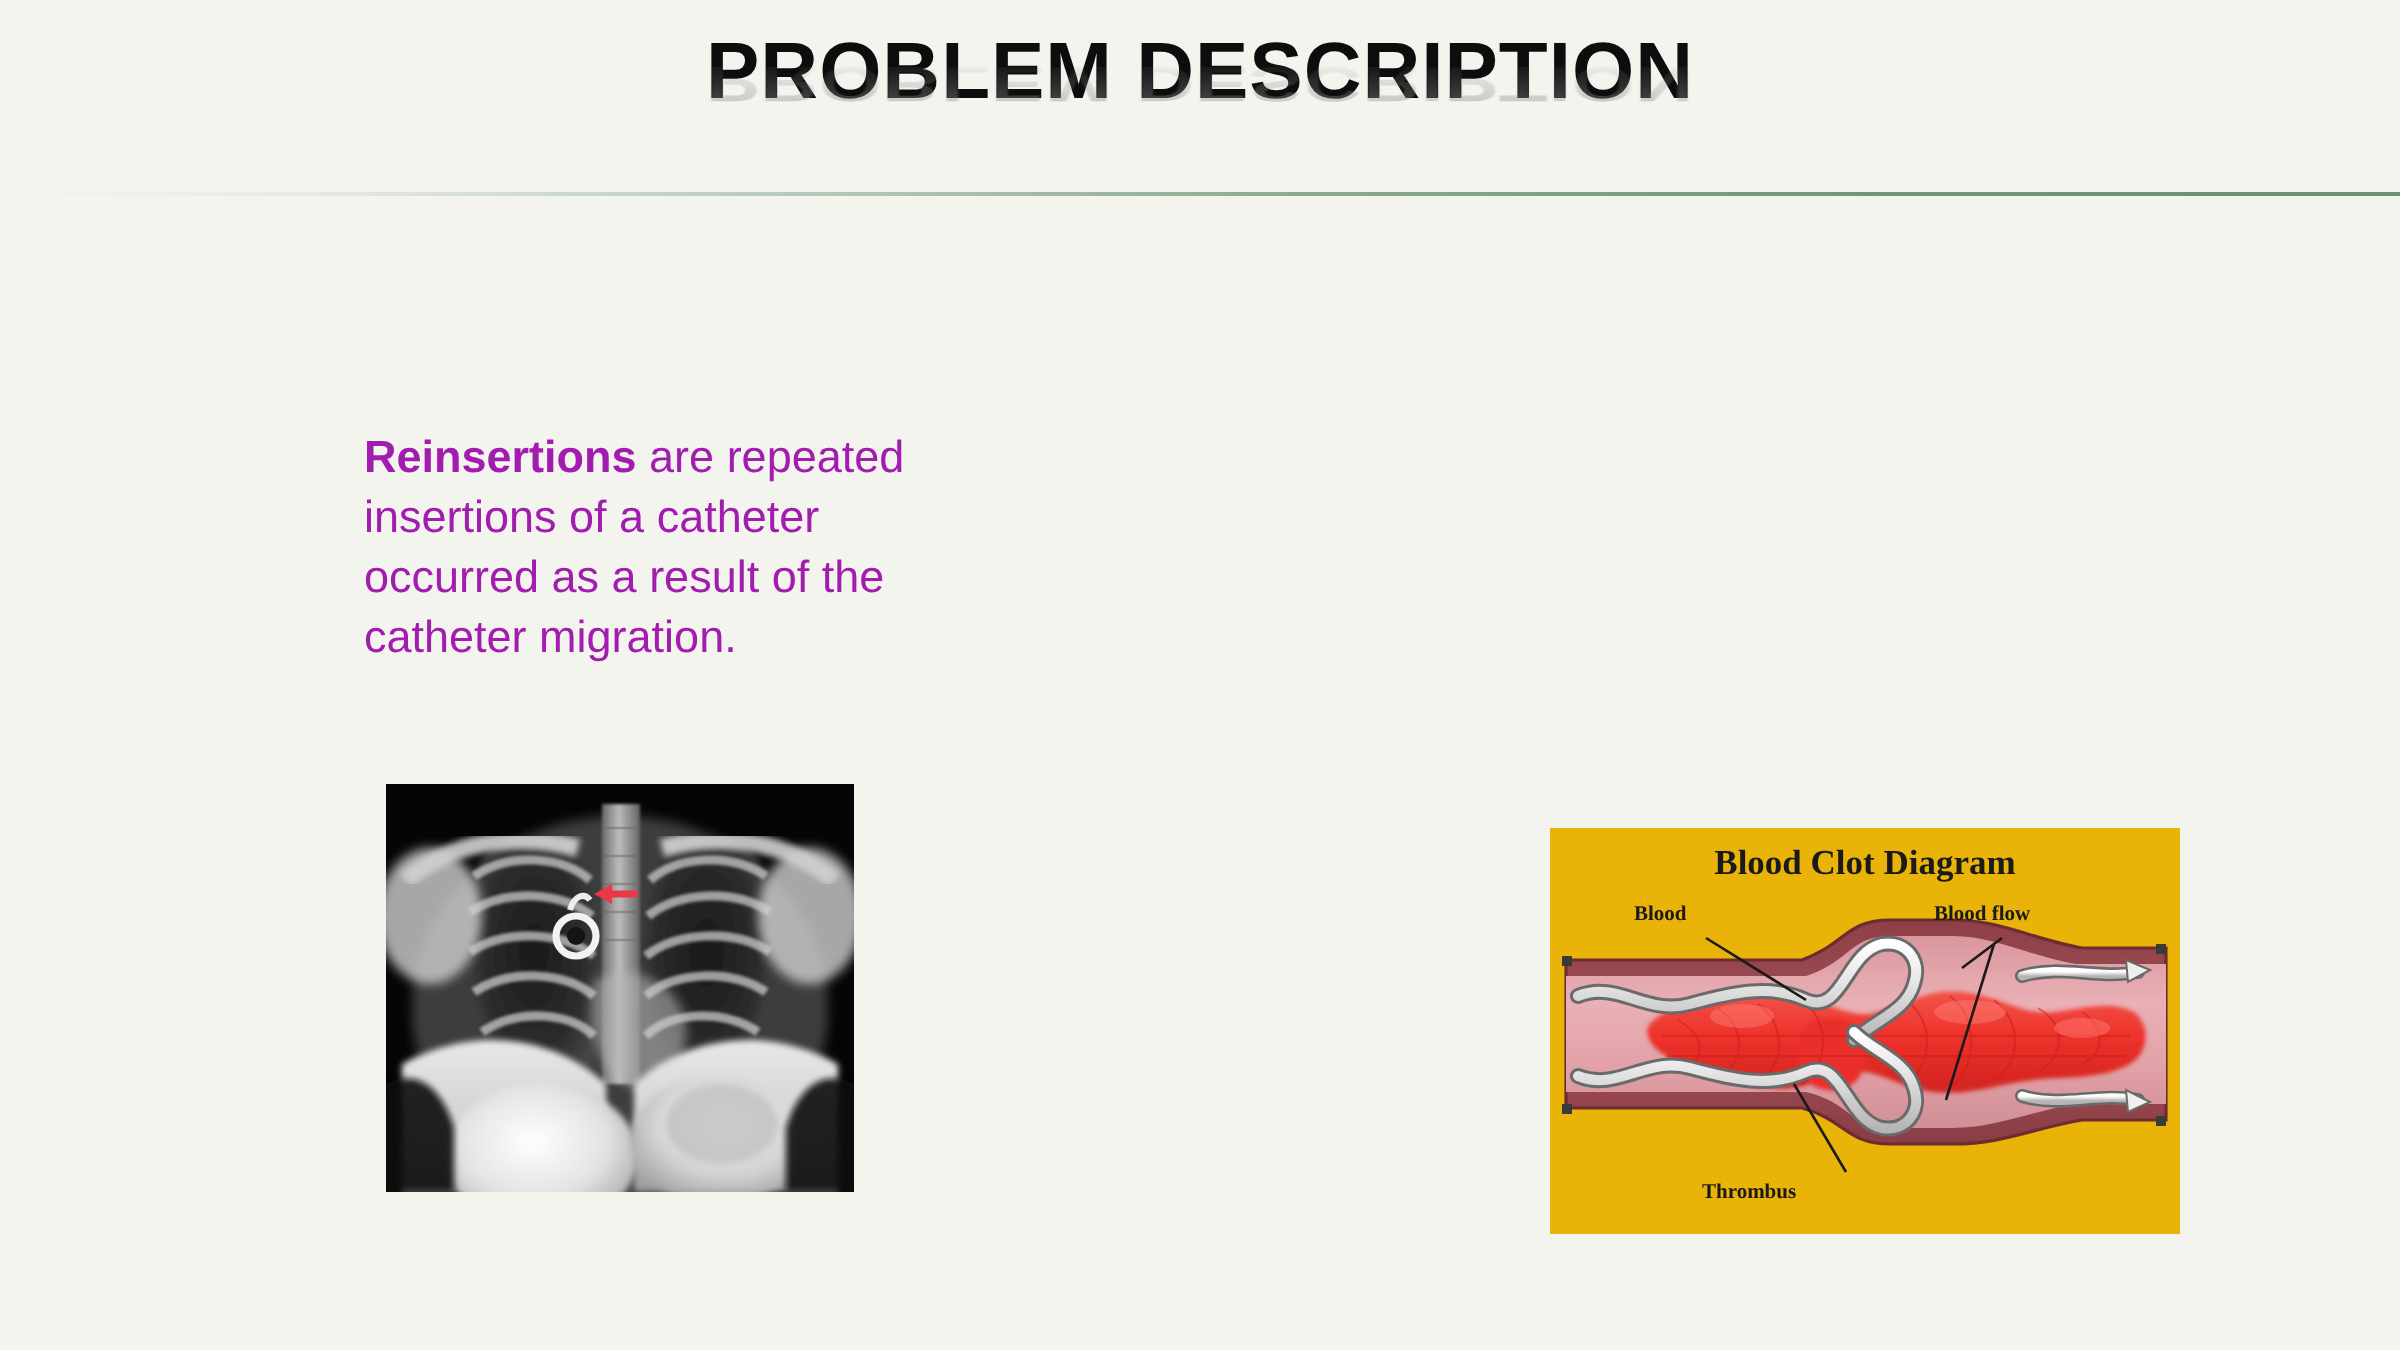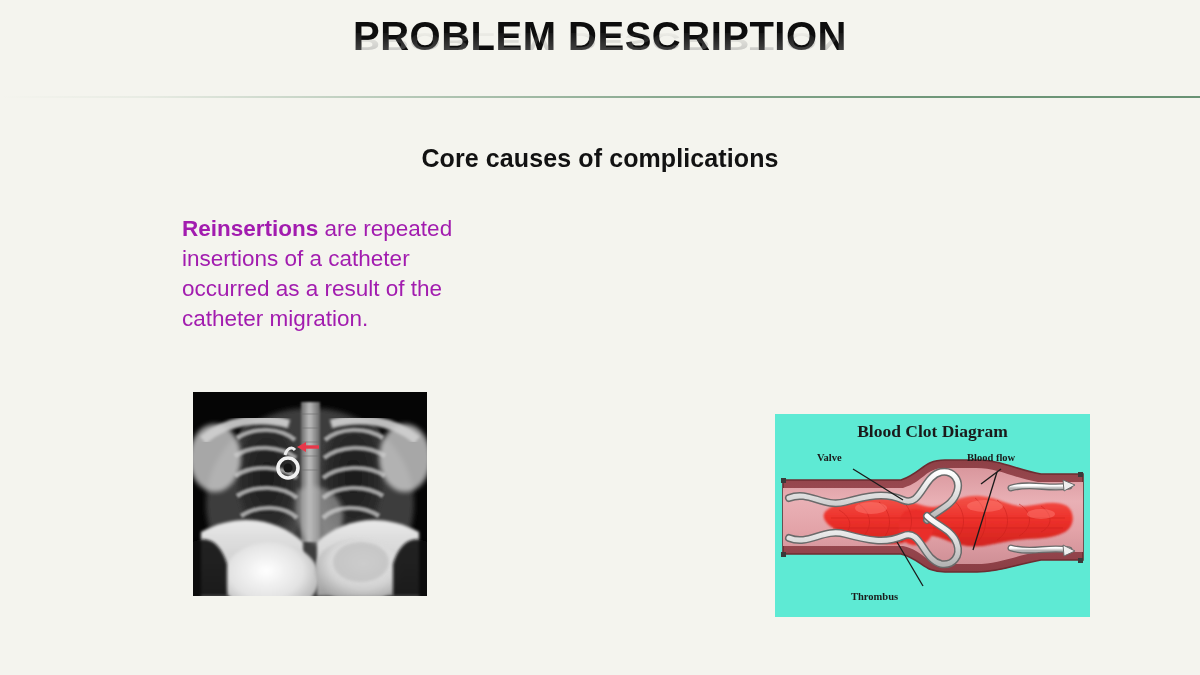--- a/index.html
+++ b/index.html
@@ -110,21 +110,21 @@
   }
   .xray svg { display: block; }
 
   
   .clot-panel {
     position: absolute;
     left: 775px;
     top: 414px;
     width: 315px;
     height: 203px;
-    background: #5eead4;
+    background: #eab308;
     overflow: hidden;
   }
   .clot-title {
     position: absolute;
     left: 0;
     top: 7px;
     width: 315px;
     text-align: center;
     font-family: "Liberation Serif", serif;
     font-size: 17.5px;
@@ -149,21 +149,20 @@
 
 <div class="slide">
 
   <div class="title-block">
     <div class="title-main">PROBLEM DESCRIPTION</div>
     <div class="title-reflection">PROBLEM DESCRIPTION</div>
   </div>
 
   <div class="divider"></div>
 
-  <div class="subtitle">Core causes of complications</div>
 
   <div class="col-text" id="left-text">
     <span class="lead">Reinsertions</span><span> are repeated insertions of a catheter occurred as a result of the catheter migration.</span>
   </div>
 
 
   <div class="xray">
     <svg width="234" height="204" viewBox="0 0 234 204" xmlns="http://www.w3.org/2000/svg">
       <defs>
         <radialGradient id="lungL" cx="50%" cy="45%" r="62%">
@@ -364,18 +363,18 @@
         <rect x="303" y="58" width="5" height="5"></rect>
         <rect x="303" y="144" width="5" height="5"></rect>
       </g>
 
       <line x1="78" y1="55" x2="128" y2="86" stroke="#1a1a1a" stroke-width="1.3"></line>
       <line x1="226" y1="55" x2="206" y2="70" stroke="#1a1a1a" stroke-width="1.3"></line>
       <line x1="222" y1="58" x2="198" y2="136" stroke="#1a1a1a" stroke-width="1.3"></line>
       <line x1="148" y1="172" x2="122" y2="128" stroke="#1a1a1a" stroke-width="1.3"></line>
     </svg>
 
-    <div class="clot-label" id="label-valve">Valve</div>
+    <div class="clot-label" id="label-valve">Blood</div>
     <div class="clot-label" id="label-blood-flow">Blood flow</div>
     <div class="clot-label" id="label-thrombus">Thrombus</div>
   </div>
 
 </div>
 
 </body></html>

